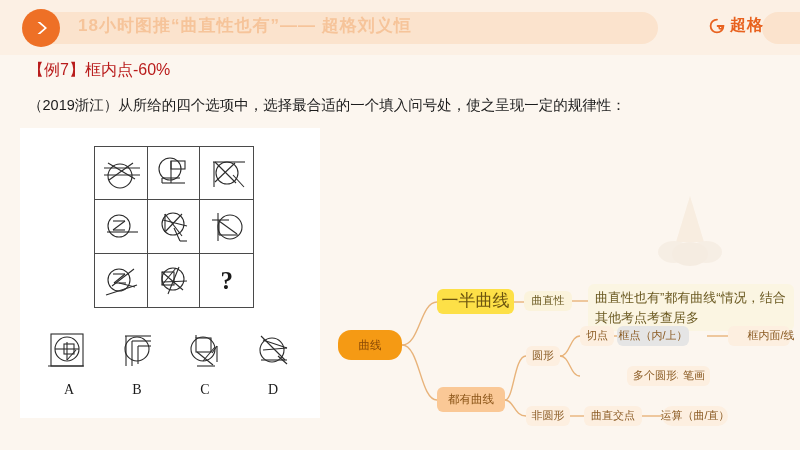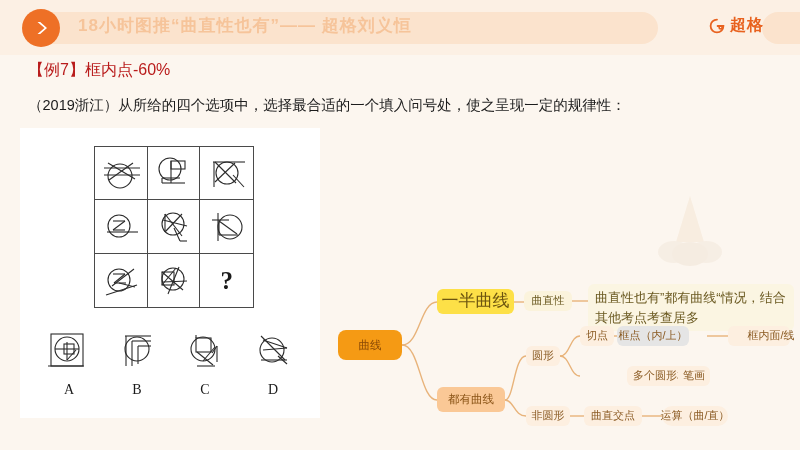--- a/index.html
+++ b/index.html
@@ -117,21 +117,21 @@
     border-radius: 6px;
     font-size: 11px;
     line-height: 1.45;
     white-space: nowrap;
     color: #8a5a12;
   }
   .node.wrap { white-space: normal; text-align: left; justify-content: flex-start; }
   #n-root {
     left: 8px; top: 48px; width: 64px; height: 30px;
     background: #F59A14; color: #8a4a06; font-size: 11.5px;
-    border-radius: 8px;
+    border-radius: 13px;
   }
   #n-half {
     left: 107px; top: 7px; width: 77px; height: 25px;
     background: #fde047; color: #6d5510; font-size: 17px;
   }
   #n-all {
     left: 107px; top: 105px; width: 68px; height: 25px;
     background: #FAC896; color: #8a5416; font-size: 11.5px;
   }
   #n-quzhi {

